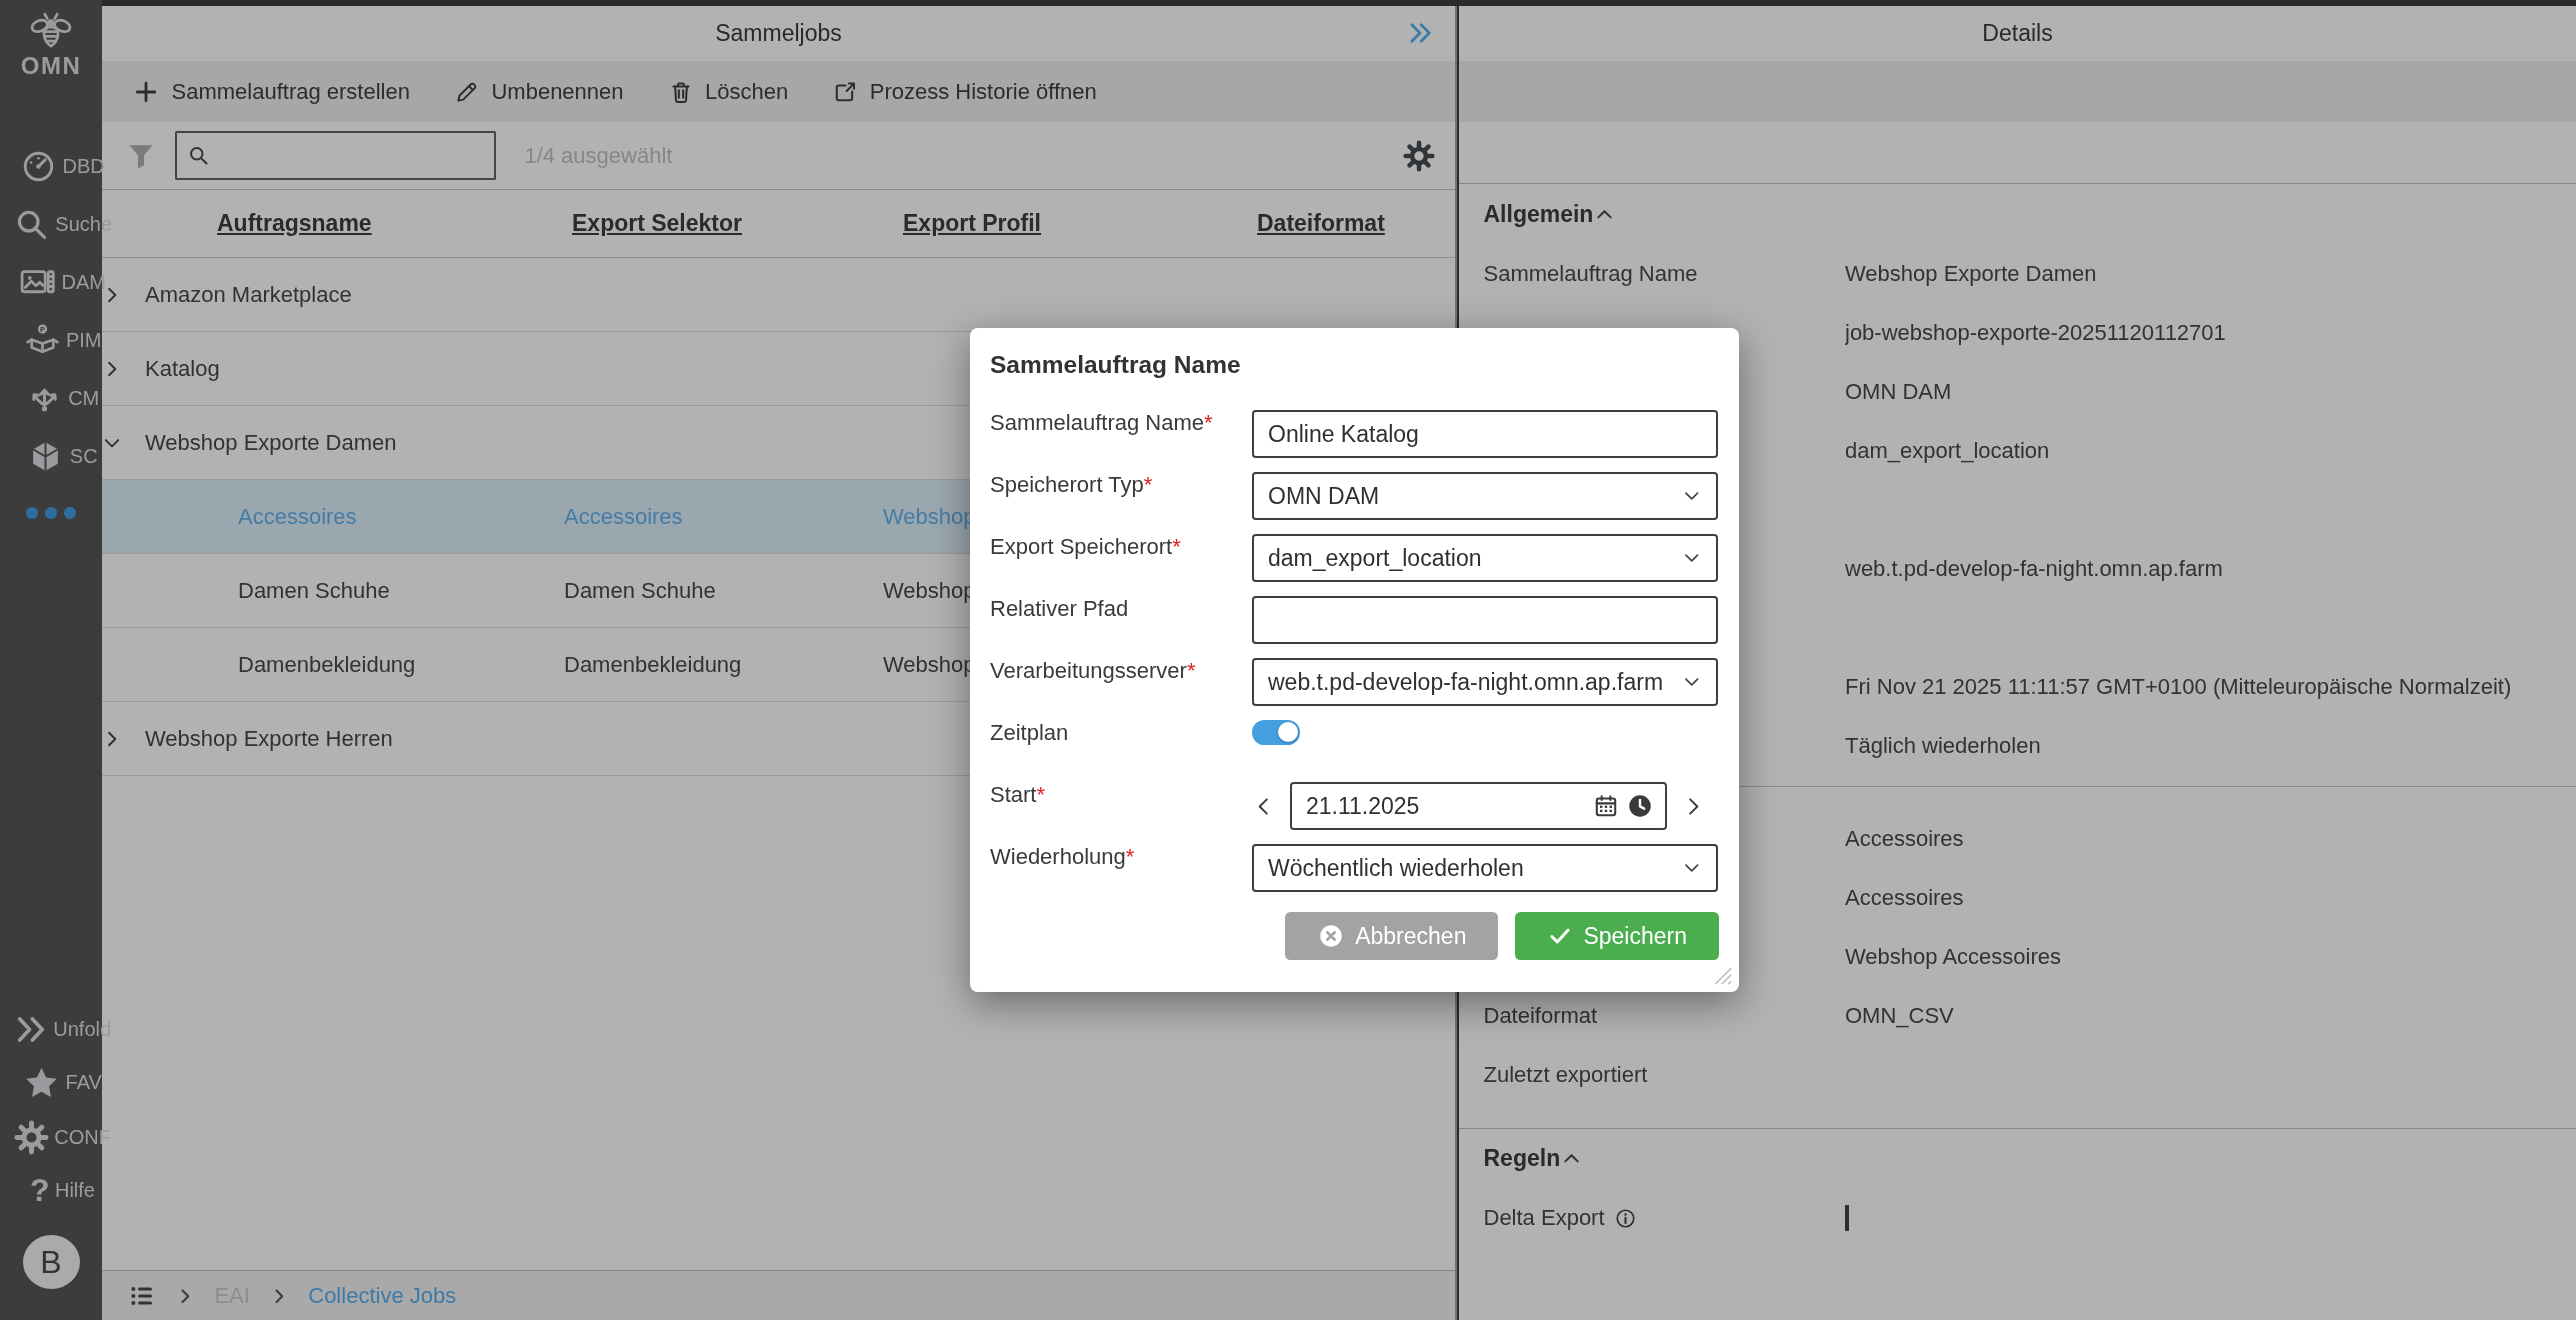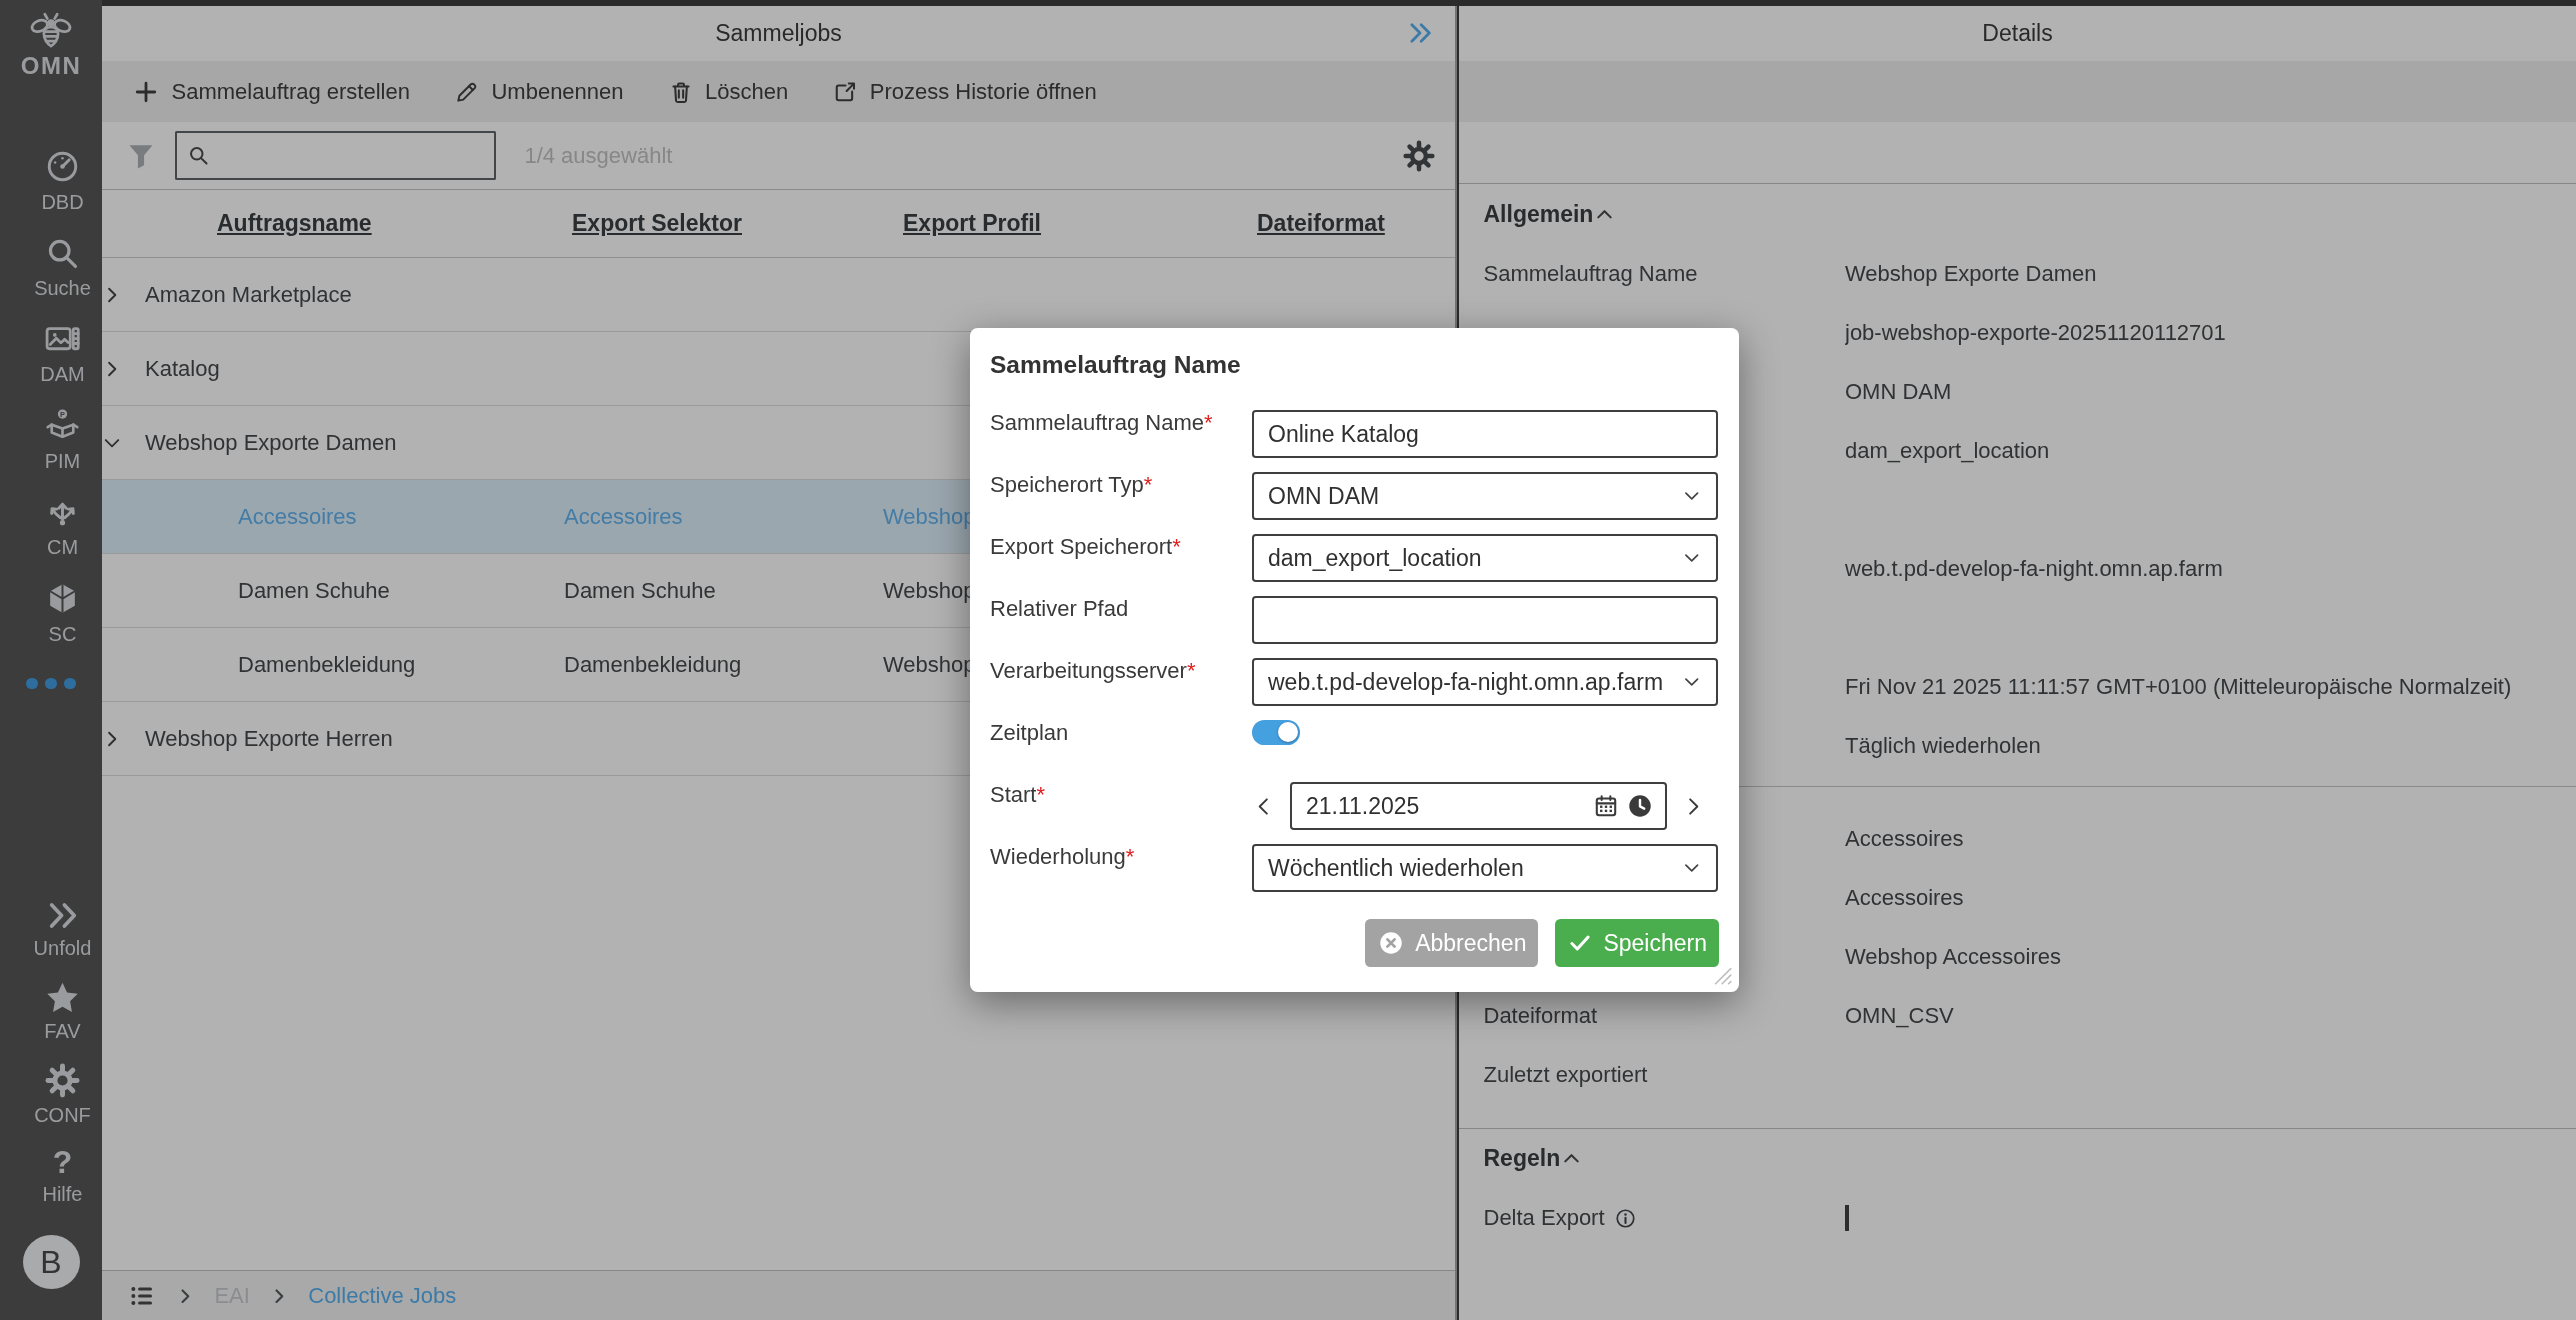--- a/index.html
+++ b/index.html
@@ -14,21 +14,21 @@
   svg { display:block; }
 
   
   .sidebar {
     position:absolute; left:0; top:0; width:102px; height:1321px;
     background:#565656; z-index:10;
     display:flex; flex-direction:column; align-items:center;
   }
   .side-logo { margin-top:10.7px; display:flex; flex-direction:column; align-items:center; gap:1.5px; color:#dcdfe2; }
   .side-logo .logo-label { font-size:24px; font-weight:bold; letter-spacing:1.5px; }
-  .side-item { display:flex; flex-direction:column; align-items:center; gap:5.4px; color:#dcdfe2; cursor:pointer;margin-left:23px; }
+  .side-item { display:flex; align-items:center; gap:5.4px; color:#dcdfe2; cursor:pointer;margin-left:23px; }
   .side-item .lbl { font-size:20px; }
   .si-first { margin-top:68px; }
   .si { margin-top:21px; }
   .side-dots { margin-top:32px; display:flex; gap:7.7px; }
   .side-dots i { width:11.5px; height:11.5px; border-radius:50%; background:var(--dots_blue,#429ee2); }
   .side-spacer { flex:1; }
   .sb { margin-top:20px; }
   .question-glyph { font-size:32px; font-weight:bold; line-height:31px; }
   .avatar {
     margin-top:29px; margin-bottom:32px;
@@ -129,21 +129,21 @@
   .minput { width:466px; padding:0 14px; outline:none; font-family:inherit; }
   .mselect { width:466px; display:flex; align-items:center; justify-content:space-between; padding:0 14px; cursor:pointer; }
   .mselect .chev { color:#444; }
   .datewrap { display:flex; align-items:center; gap:15px; }
   .datebox { width:377px; display:flex; align-items:center; justify-content:space-between; padding:0 10.7px 0 14px; cursor:text; }
   .dicons { display:flex; align-items:center; gap:7.7px; color:#3a3a3a; }
   .date-nav { color:#3a3a3a; cursor:pointer; }
   .mbuttons { display:flex; justify-content:flex-end; gap:17px; margin-top:20px; }
   .btn {
     height:48px; border:none; border-radius:5.4px; display:flex; align-items:center;
-    gap:10px; padding:0 12px; font-size:23px; color:#fff; cursor:pointer; font-family:inherit;margin-top:7px;
+    gap:10px; padding:0 32px; font-size:23px; color:#fff; cursor:pointer; font-family:inherit;
   }
   .btn-cancel { background:var(--cancel_gray,#a3a3a3); }
   .btn-save { background:var(--save_green,#4bae4e); }
   .resize-handle { position:absolute; right:4.6px; bottom:4.6px; color:#bfbfbf; }
 </style>
 </head>
 <body>
 
 <div class="sidebar">
   <div class="side-logo">

